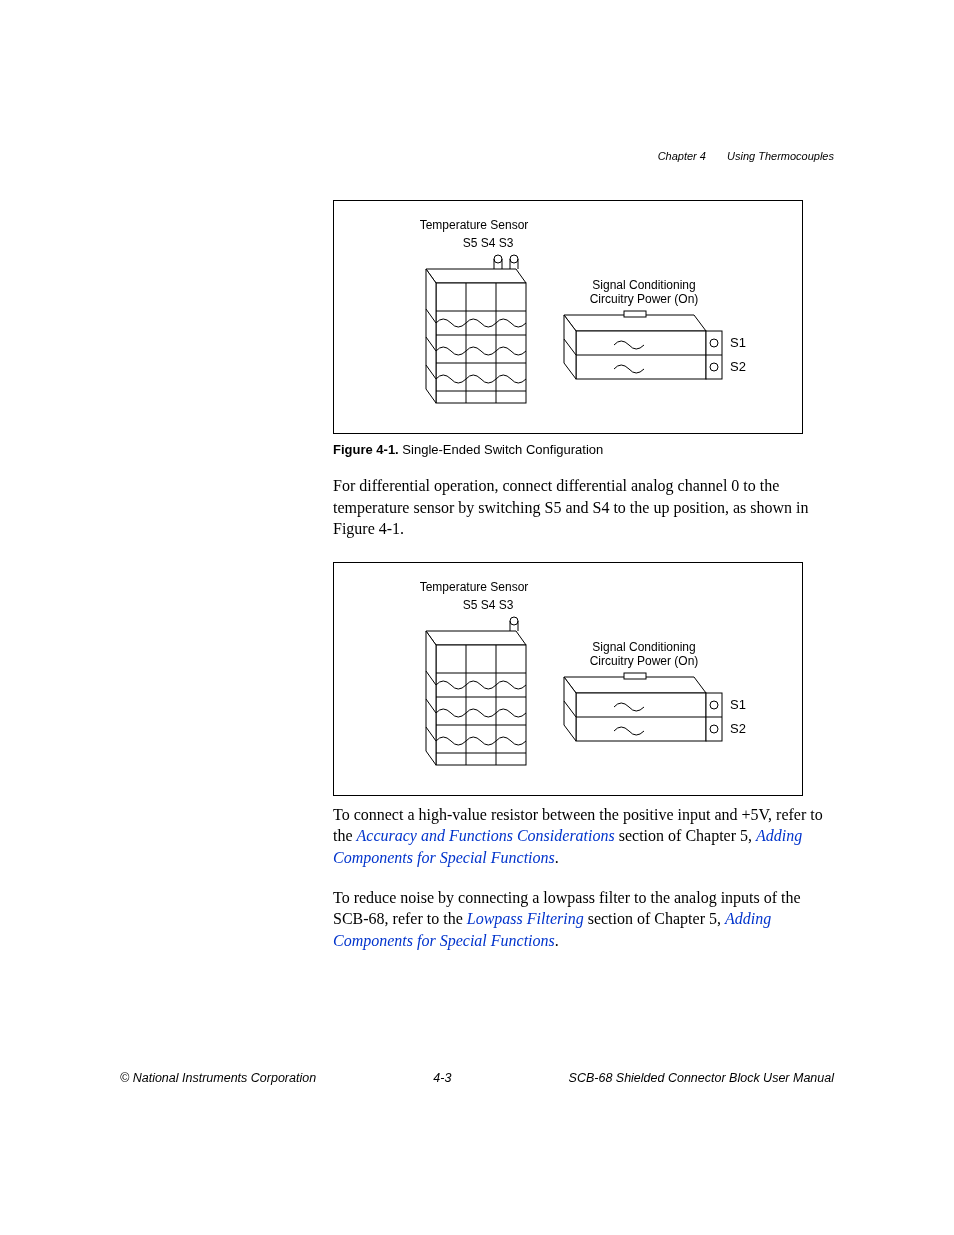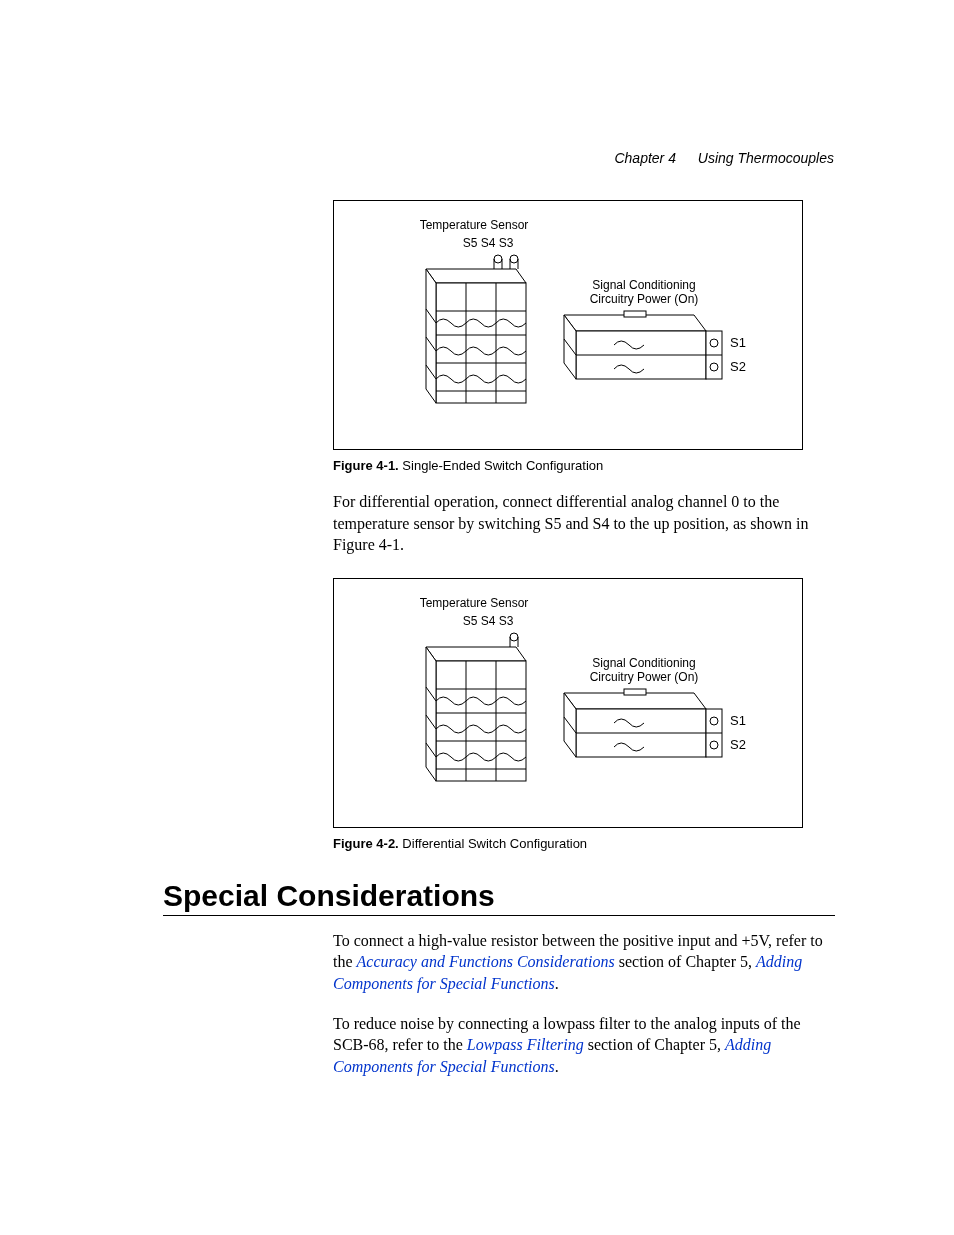--- a/index.html
+++ b/index.html
@@ -19,32 +19,32 @@
     height: 1235px;
     padding: 145px 120px 0 163px;
     box-sizing: border-box;
   }
   .running-head {
     position: absolute;
     top: 150px;
     right: 120px;
     font-family: Arial, Helvetica, sans-serif;
     font-style: italic;
-    font-size: 14px;
+    font-size: 11px;
   }
   .running-head .chap { margin-right: 18px; }
   .content-col {
     margin-left: 170px;
     width: 500px;
   }
   .figure-box {
     border: 1px solid #000;
     width: 470px;
     margin: 55px 0 8px 0;
-    padding: 10px 10px 28px 10px;
+    padding: 10px 10px 12px 10px;
     box-sizing: border-box;
   }
   .figure-box.fig2 { margin-top: 22px; }
   .fig-svg { display:block; }
   .figure-caption {
     font-family: Arial, Helvetica, sans-serif;
     font-size: 13px;
     margin: 6px 0 18px 0;
   }
   .figure-caption .flabel { font-weight: bold; }
@@ -203,34 +203,32 @@
           <line x1="362" y1="144" x2="378" y2="144"></line>
           <circle cx="370" cy="132" r="4" fill="#fff"></circle>
           <circle cx="370" cy="156" r="4" fill="#fff"></circle>
           <polygon points="220,104 232,120 232,168 220,152"></polygon>
           <line x1="220" y1="128" x2="232" y2="144"></line>
         </g>
         <text x="386" y="136" font-family="Arial" font-size="13">S1</text>
         <text x="386" y="160" font-family="Arial" font-size="13">S2</text>
       </svg>
     </div>
-    <div class="figure-caption">
-      <span class="flabel">Figure 4-2.</span><span>  Differential Switch Configuration</span>
-    </div>
-  </div>
-
-  <div>
-    <div class="section-heading">Special Considerations</div>
-    <hr class="section-rule">
-  </div>
+  </div>
+
 
   <div class="content-col">
     <p class="body-text">
       <span>To connect a high-value resistor between the positive input and +5V, refer to the </span><span class="link">Accuracy and Functions Considerations</span><span> section of Chapter 5, </span><span class="link">Adding Components for  Special  Functions</span><span>.</span>
     </p>
     <br>
     <p class="body-text">
       <span>To reduce noise by connecting a lowpass filter to the analog inputs of the SCB-68, refer to the </span><span class="link">Lowpass Filtering</span><span> section of Chapter 5, </span><span class="link">Adding Components for  Special  Functions</span><span>.</span>
     </p>
   </div>
 
+  <div class="footer">
+    <span>© National Instruments Corporation</span>
+    <span class="mid">4-3</span>
+    <span>SCB-68 Shielded Connector Block User Manual</span>
+  </div>
 
 </div>
 
 </body></html>

